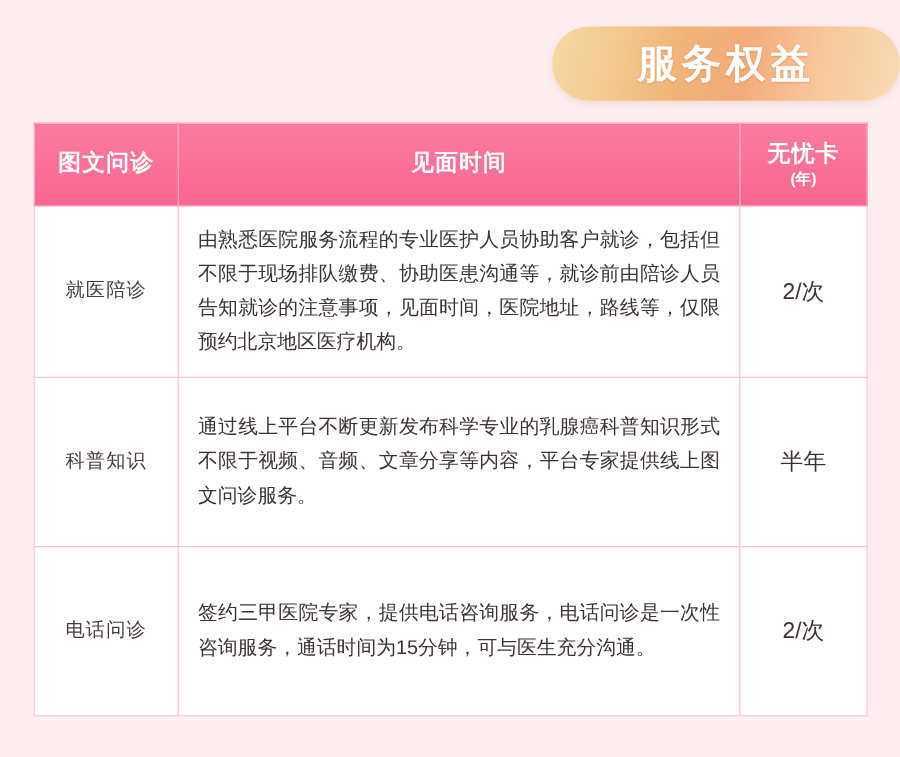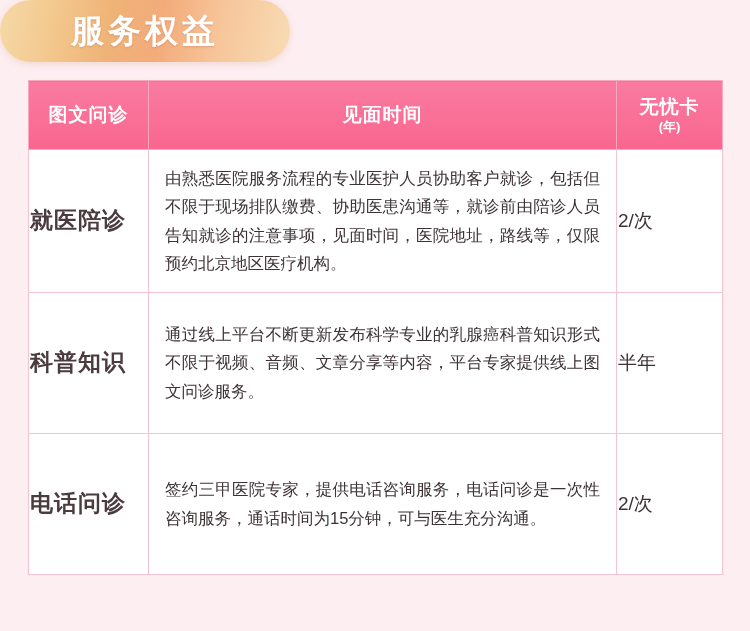--- a/index.html
+++ b/index.html
@@ -17,21 +17,22 @@
     position: relative;
     width: 750px;
     height: 631px;
     background: linear-gradient(180deg, #fdeef1 0%, #fdeef1 100%);
     box-sizing: border-box;
   }
 
   
   .title-wrap {
     display: flex;
-    justify-content: flex-start;
+    justify-content: flex-end;
+    padding-top: 22px;
   }
   .title-banner {
     width: 290px;
     height: 62px;
     border-radius: 31px;
     background: linear-gradient(100deg, #f6d9a8 0%, #f3c98f 18%, #efb377 38%, #f3ab7a 55%, #f7c59a 75%, #f8dcb4 100%);
     box-shadow: 0 2px 6px rgba(210, 150, 120, 0.25);
     display: flex;
     align-items: center;
     justify-content: center;
@@ -74,35 +75,36 @@
     font-weight: bold;
     letter-spacing: 0;
   }
   table.benefits td {
     border: 1px solid #f6c3d3;
     vertical-align: middle;
     background: #fff;
     margin-top: 34px;
   }
   td.type {
-    font-size: 23px;
-    font-weight: bold;
+    text-align: center;
+    font-size: 16px;
+    font-weight: normal;
     color: #4a3b3f;
     background: #fdeef2;
     letter-spacing: 1px;
   }
   td.content {
     padding: 14px 16px;
     font-size: 16.5px;
     color: #3d3234;
     line-height: 1.72;
     text-align: justify;
   }
   td.card {
-    text-align: left;
+    text-align: center;
     font-size: 19px;
     color: #3d3234;
   }
   tr.r1 td { height: 108px; }
   tr.r2 td { height: 112px; }
   tr.r3 td { height: 108px; }
   tr.r4 td { height: 112px; }
 </style>
 </head>
 <body>

